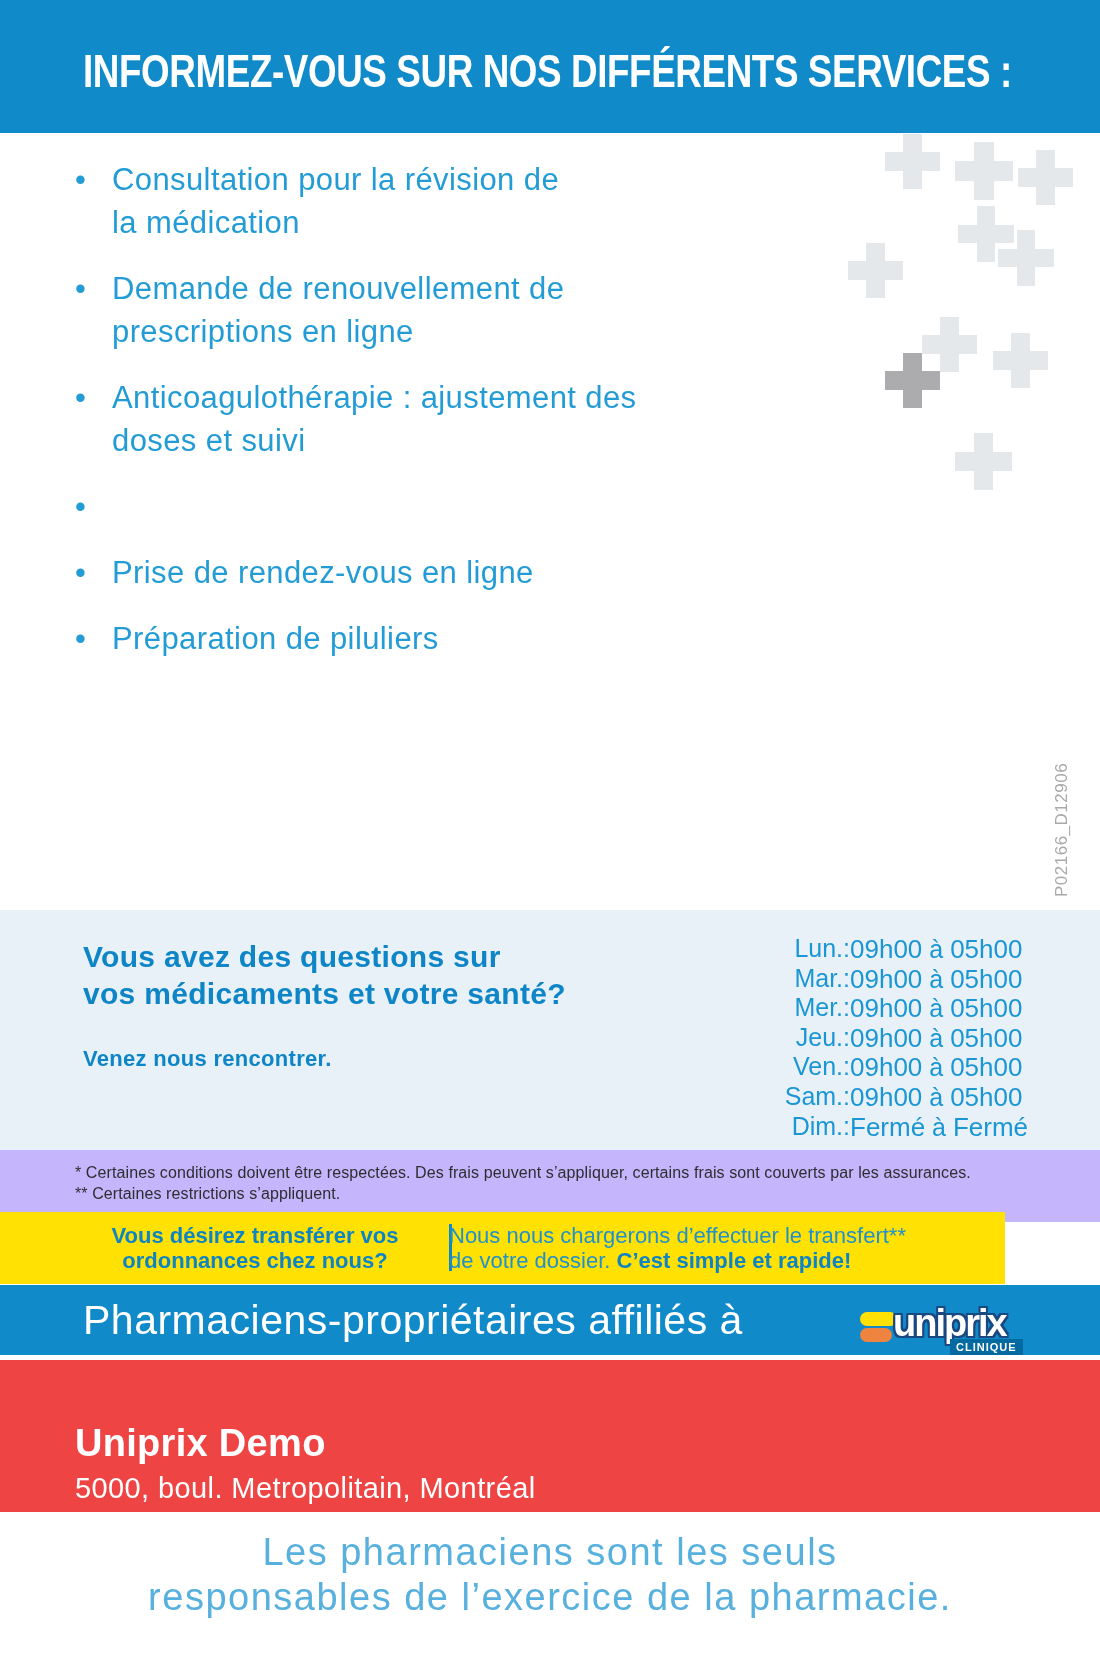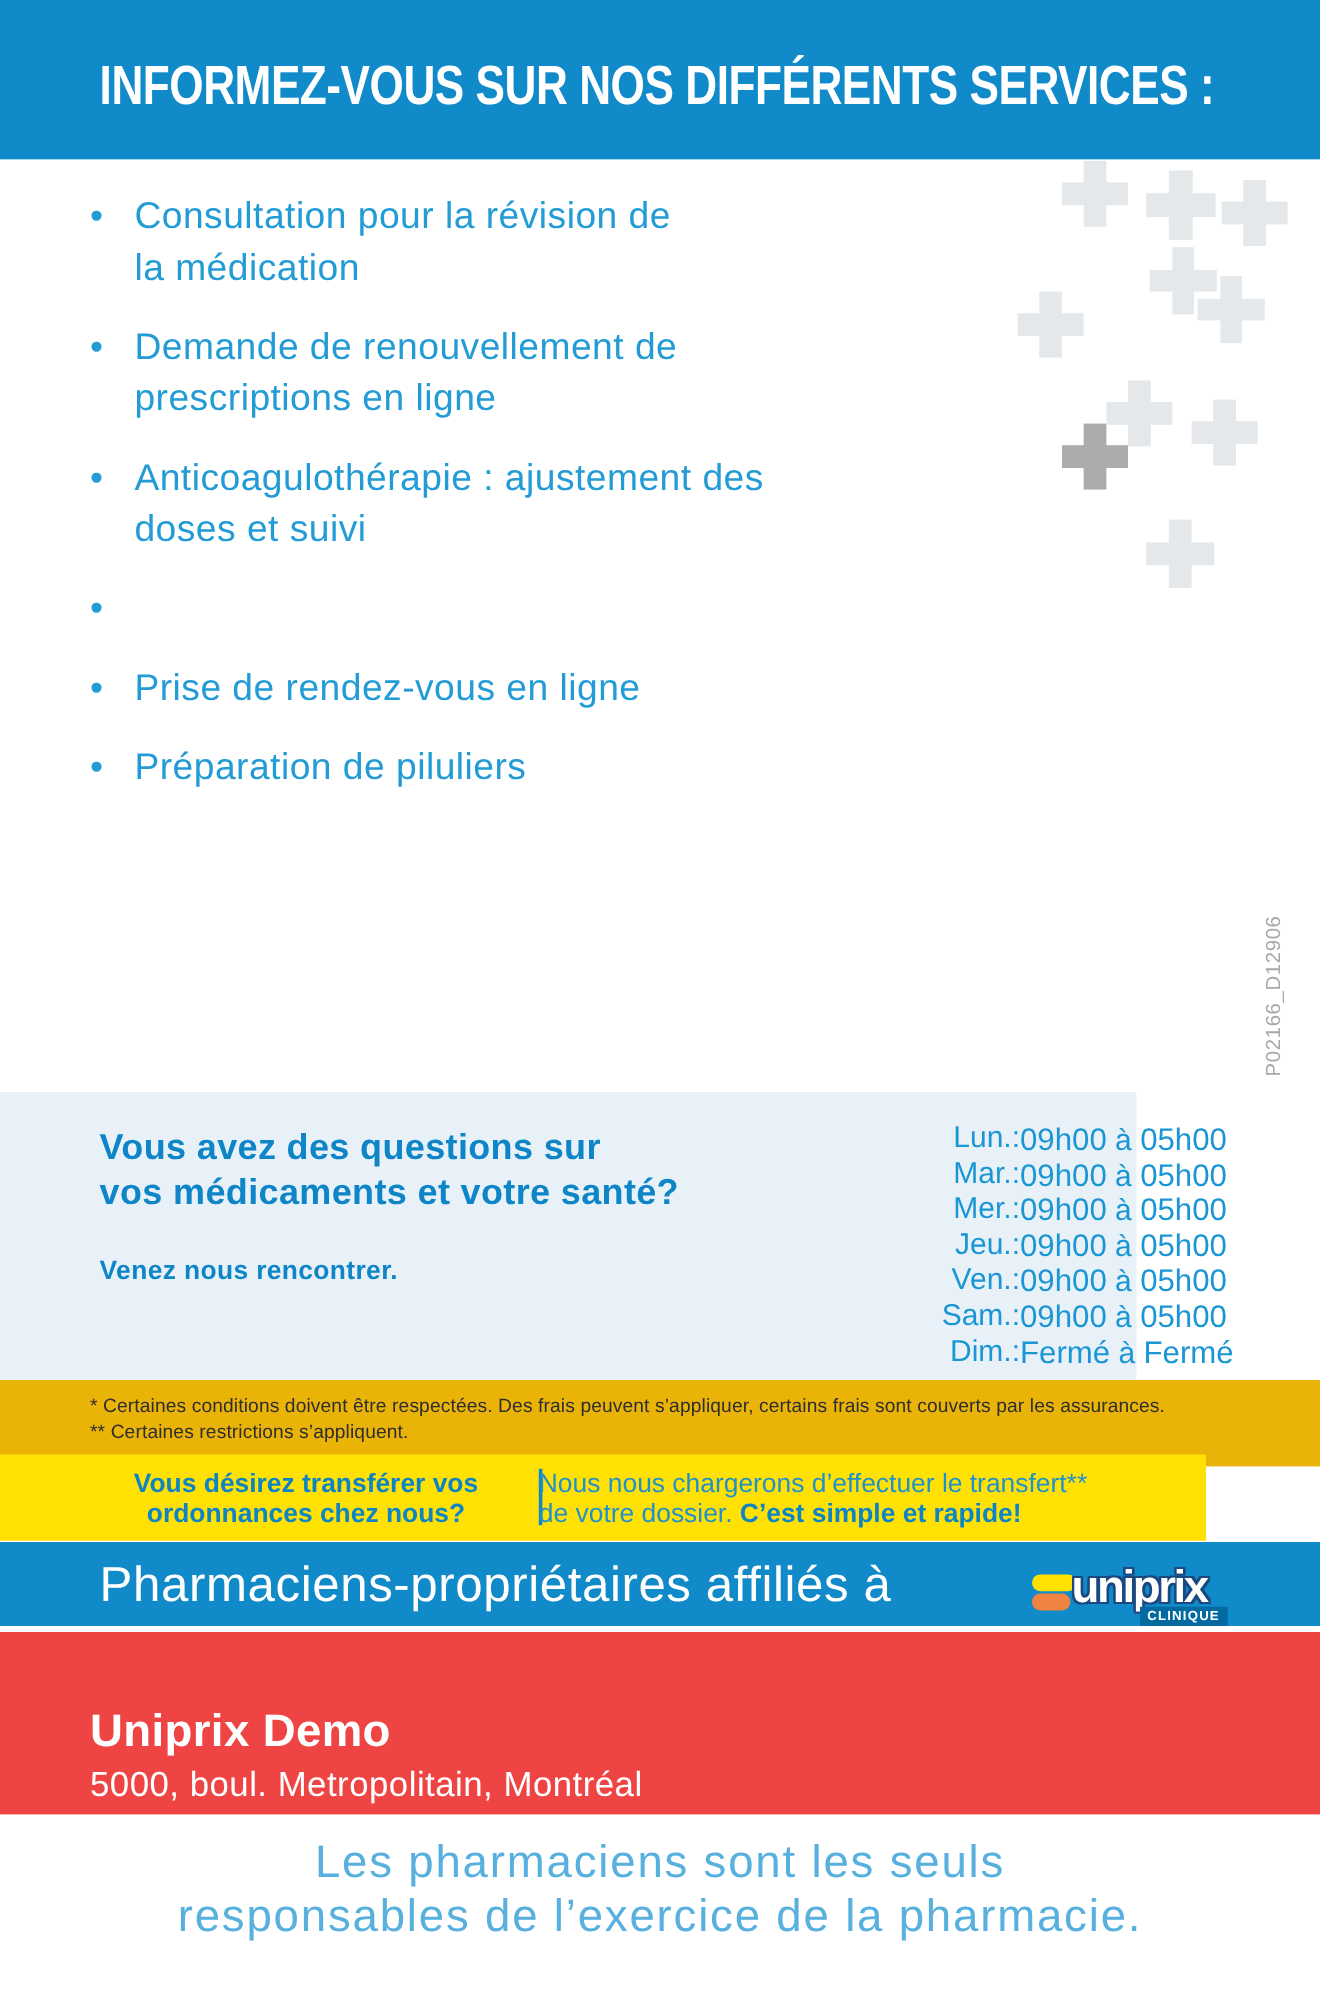--- a/index.html
+++ b/index.html
@@ -24,30 +24,30 @@
   .plus{position:absolute;}
   .plus::before,.plus::after{content:"";position:absolute;background:var(--c);}
   .plus::before{left:33.5%;top:0;width:33%;height:100%;}
   .plus::after{top:33.5%;left:0;width:100%;height:33%;}
   
   .prod-code{
     position:absolute;left:1052px;top:897px;width:130px;color:#A8A9AB;
     font-size:17px;letter-spacing:.5px;transform:rotate(-90deg);transform-origin:0 0;white-space:nowrap;
   }
   
-  .sec-questions{position:absolute;left:0;top:910px;width:947px;height:240px;background:#E8F1F8;}
+  .sec-questions{position:absolute;left:0;top:910px;width:1100px;height:240px;background:#E8F1F8;}
   .q1{position:absolute;left:83px;top:28px;color:#0D85C7;font-weight:bold;font-size:30px;line-height:37px;white-space:pre-line;letter-spacing:.3px;}
   .q2{position:absolute;left:83px;top:136px;color:#0D85C7;font-weight:bold;font-size:22px;letter-spacing:.3px;}
   .hours{position:absolute;left:745px;top:24px;width:300px;}
   .hours-row{display:flex;height:29.6px;line-height:29.6px;}
   .day{width:105px;text-align:right;color:#1B96D4;font-size:25px;}
   .time{color:#1B96D4;font-size:25px;position:relative;top:1px;}
   .time .val{font-size:26px;}
   
-  .sec-fineprint{position:absolute;left:0;top:1150px;width:1100px;height:72px;background:#eab308;}
+  .sec-fineprint{position:absolute;left:0;top:1150px;width:1100px;height:72px;background:#c4b5fd;}
   .fp-line{position:absolute;left:75px;color:#2E2E2E;font-size:16px;line-height:21px;letter-spacing:.1px;white-space:nowrap;}
   .fp1{top:12px;}
   .fp2{top:33px;}
   
   .sec-transfer{position:absolute;left:0;top:1212px;width:1005px;height:72px;background:#FFE104;border-bottom:3px solid #ffffff;}
   .tr-q{position:absolute;left:90px;top:11px;width:330px;text-align:center;color:#0D84C4;font-weight:bold;font-size:22px;line-height:25px;}
   .tr-divider{position:absolute;left:449px;top:12px;width:3px;height:47px;background:#1187C7;}
   .tr-a{position:absolute;left:449px;top:11px;width:560px;color:#2191CB;font-size:22px;line-height:25px;}
   .tr-a .bold{color:#0D84C4;font-weight:bold;}
   

